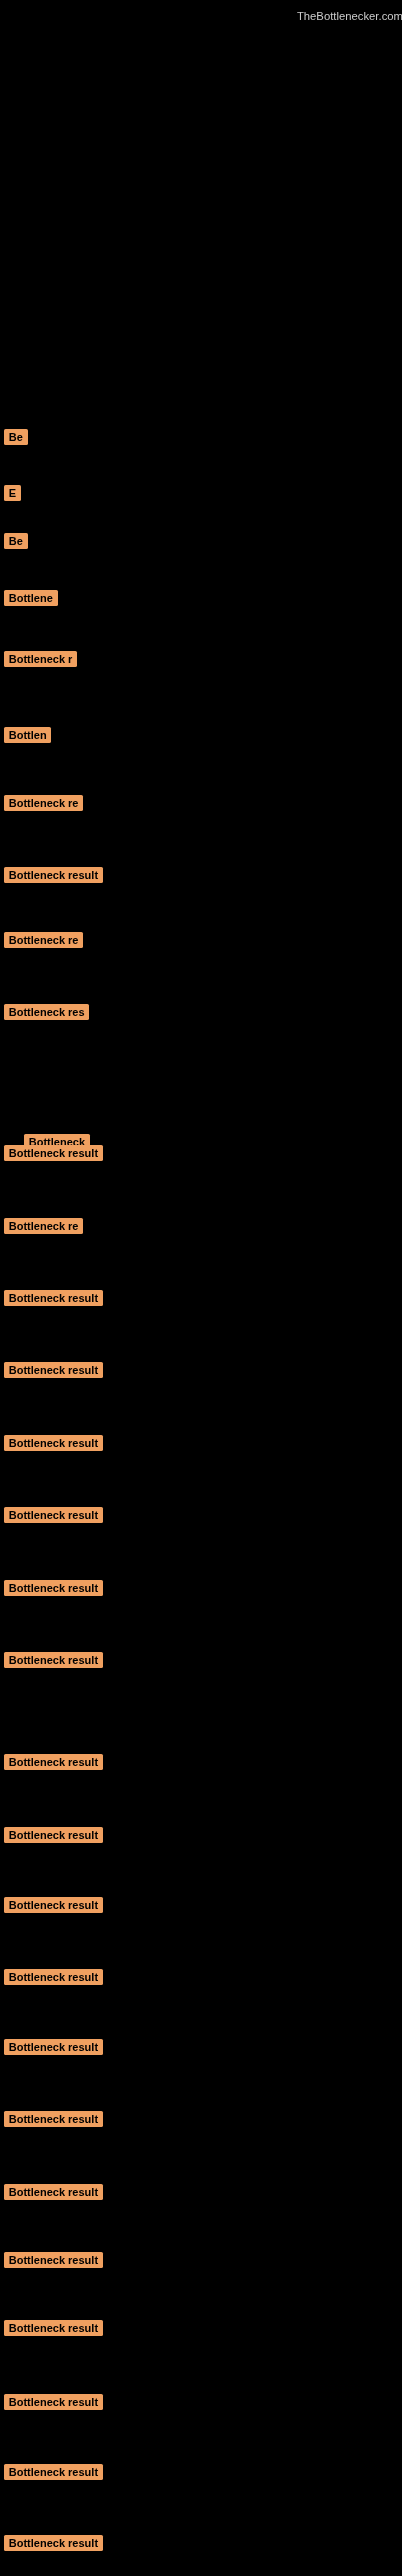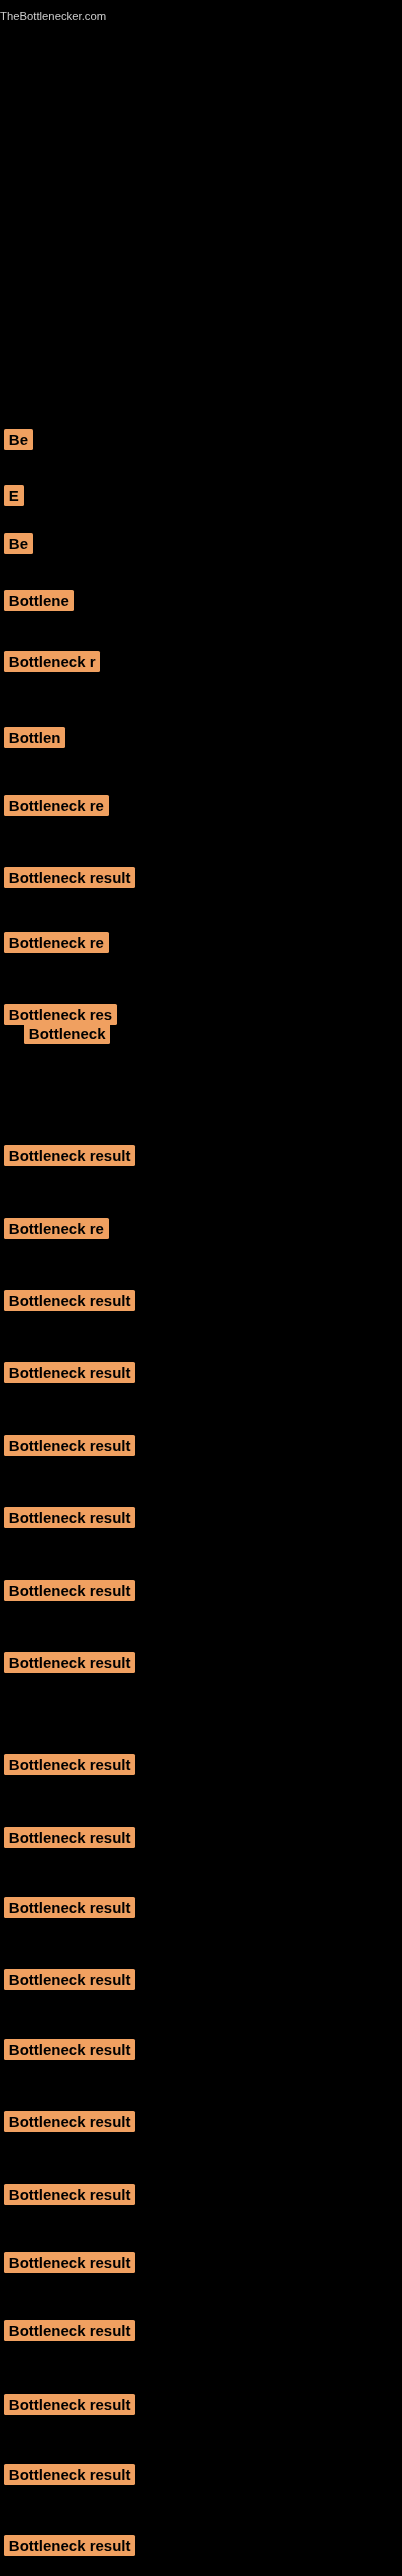--- a/index.html
+++ b/index.html
@@ -12,33 +12,33 @@
       background-color: #000000;
       width: 403px;
       min-height: 2576px;
       font-family: Arial, sans-serif;
       position: relative;
     }
 
     .site-title {
       color: #cccccc;
       font-size: 11.3px;
-      text-align: left;
+      text-align: right;
       padding: 6.4px 0;
       position: absolute;
       top: 4px;
       left: 0;
       right: 0;
     }
 
     .bottleneck-label {
       display: inline-block;
       background-color: #f0a060;
       color: #000000;
-      font-size: 15px;
+      font-size: 11px;
       font-weight: bold;
       padding: 2.4px 4.8px;
       margin: 1.6px 0;
       border-radius: 1.6px;
       white-space: nowrap;
     }
 
     .result-item {
       position: absolute;
       left: 4px;
@@ -54,21 +54,21 @@
     <div class="result-item" style="top: 427px;"><span class="bottleneck-label">Bе</span></div>
     <div class="result-item" style="top: 483px;"><span class="bottleneck-label">E</span></div>
     <div class="result-item" style="top: 531px;"><span class="bottleneck-label">Bе</span></div>
     <div class="result-item" style="top: 588px;"><span class="bottleneck-label">Bottlene</span></div>
     <div class="result-item" style="top: 649px;"><span class="bottleneck-label">Bottleneck r</span></div>
     <div class="result-item" style="top: 725px;"><span class="bottleneck-label">Bottlen</span></div>
     <div class="result-item" style="top: 793px;"><span class="bottleneck-label">Bottleneck re</span></div>
     <div class="result-item" style="top: 865px;"><span class="bottleneck-label">Bottleneck result</span></div>
     <div class="result-item" style="top: 930px;"><span class="bottleneck-label">Bottleneck re</span></div>
     <div class="result-item" style="top: 1002px; text-align: right;"><span class="bottleneck-label">Bottleneck res</span></div>
-    <div class="result-item" style="top: 1021px; padding-left: 20px;"><span class="bottleneck-label">Bottleneck</span></div>
+    <div class="result-item" style="top: 1132px; padding-left: 20px;"><span class="bottleneck-label">Bottleneck</span></div>
     <div class="result-item" style="top: 1143px;"><span class="bottleneck-label">Bottleneck result</span></div>
     <div class="result-item" style="top: 1216px;"><span class="bottleneck-label">Bottleneck re</span></div>
     <div class="result-item" style="top: 1288px;"><span class="bottleneck-label">Bottleneck result</span></div>
     <div class="result-item" style="top: 1360px;"><span class="bottleneck-label">Bottleneck result</span></div>
     <div class="result-item" style="top: 1433px;"><span class="bottleneck-label">Bottleneck result</span></div>
     <div class="result-item" style="top: 1505px;"><span class="bottleneck-label">Bottleneck result</span></div>
     <div class="result-item" style="top: 1578px;"><span class="bottleneck-label">Bottleneck result</span></div>
     <div class="result-item" style="top: 1650px;"><span class="bottleneck-label">Bottleneck result</span></div>
     <div class="result-item" style="top: 1752px;"><span class="bottleneck-label">Bottleneck result</span></div>
     <div class="result-item" style="top: 1825px;"><span class="bottleneck-label">Bottleneck result</span></div>

